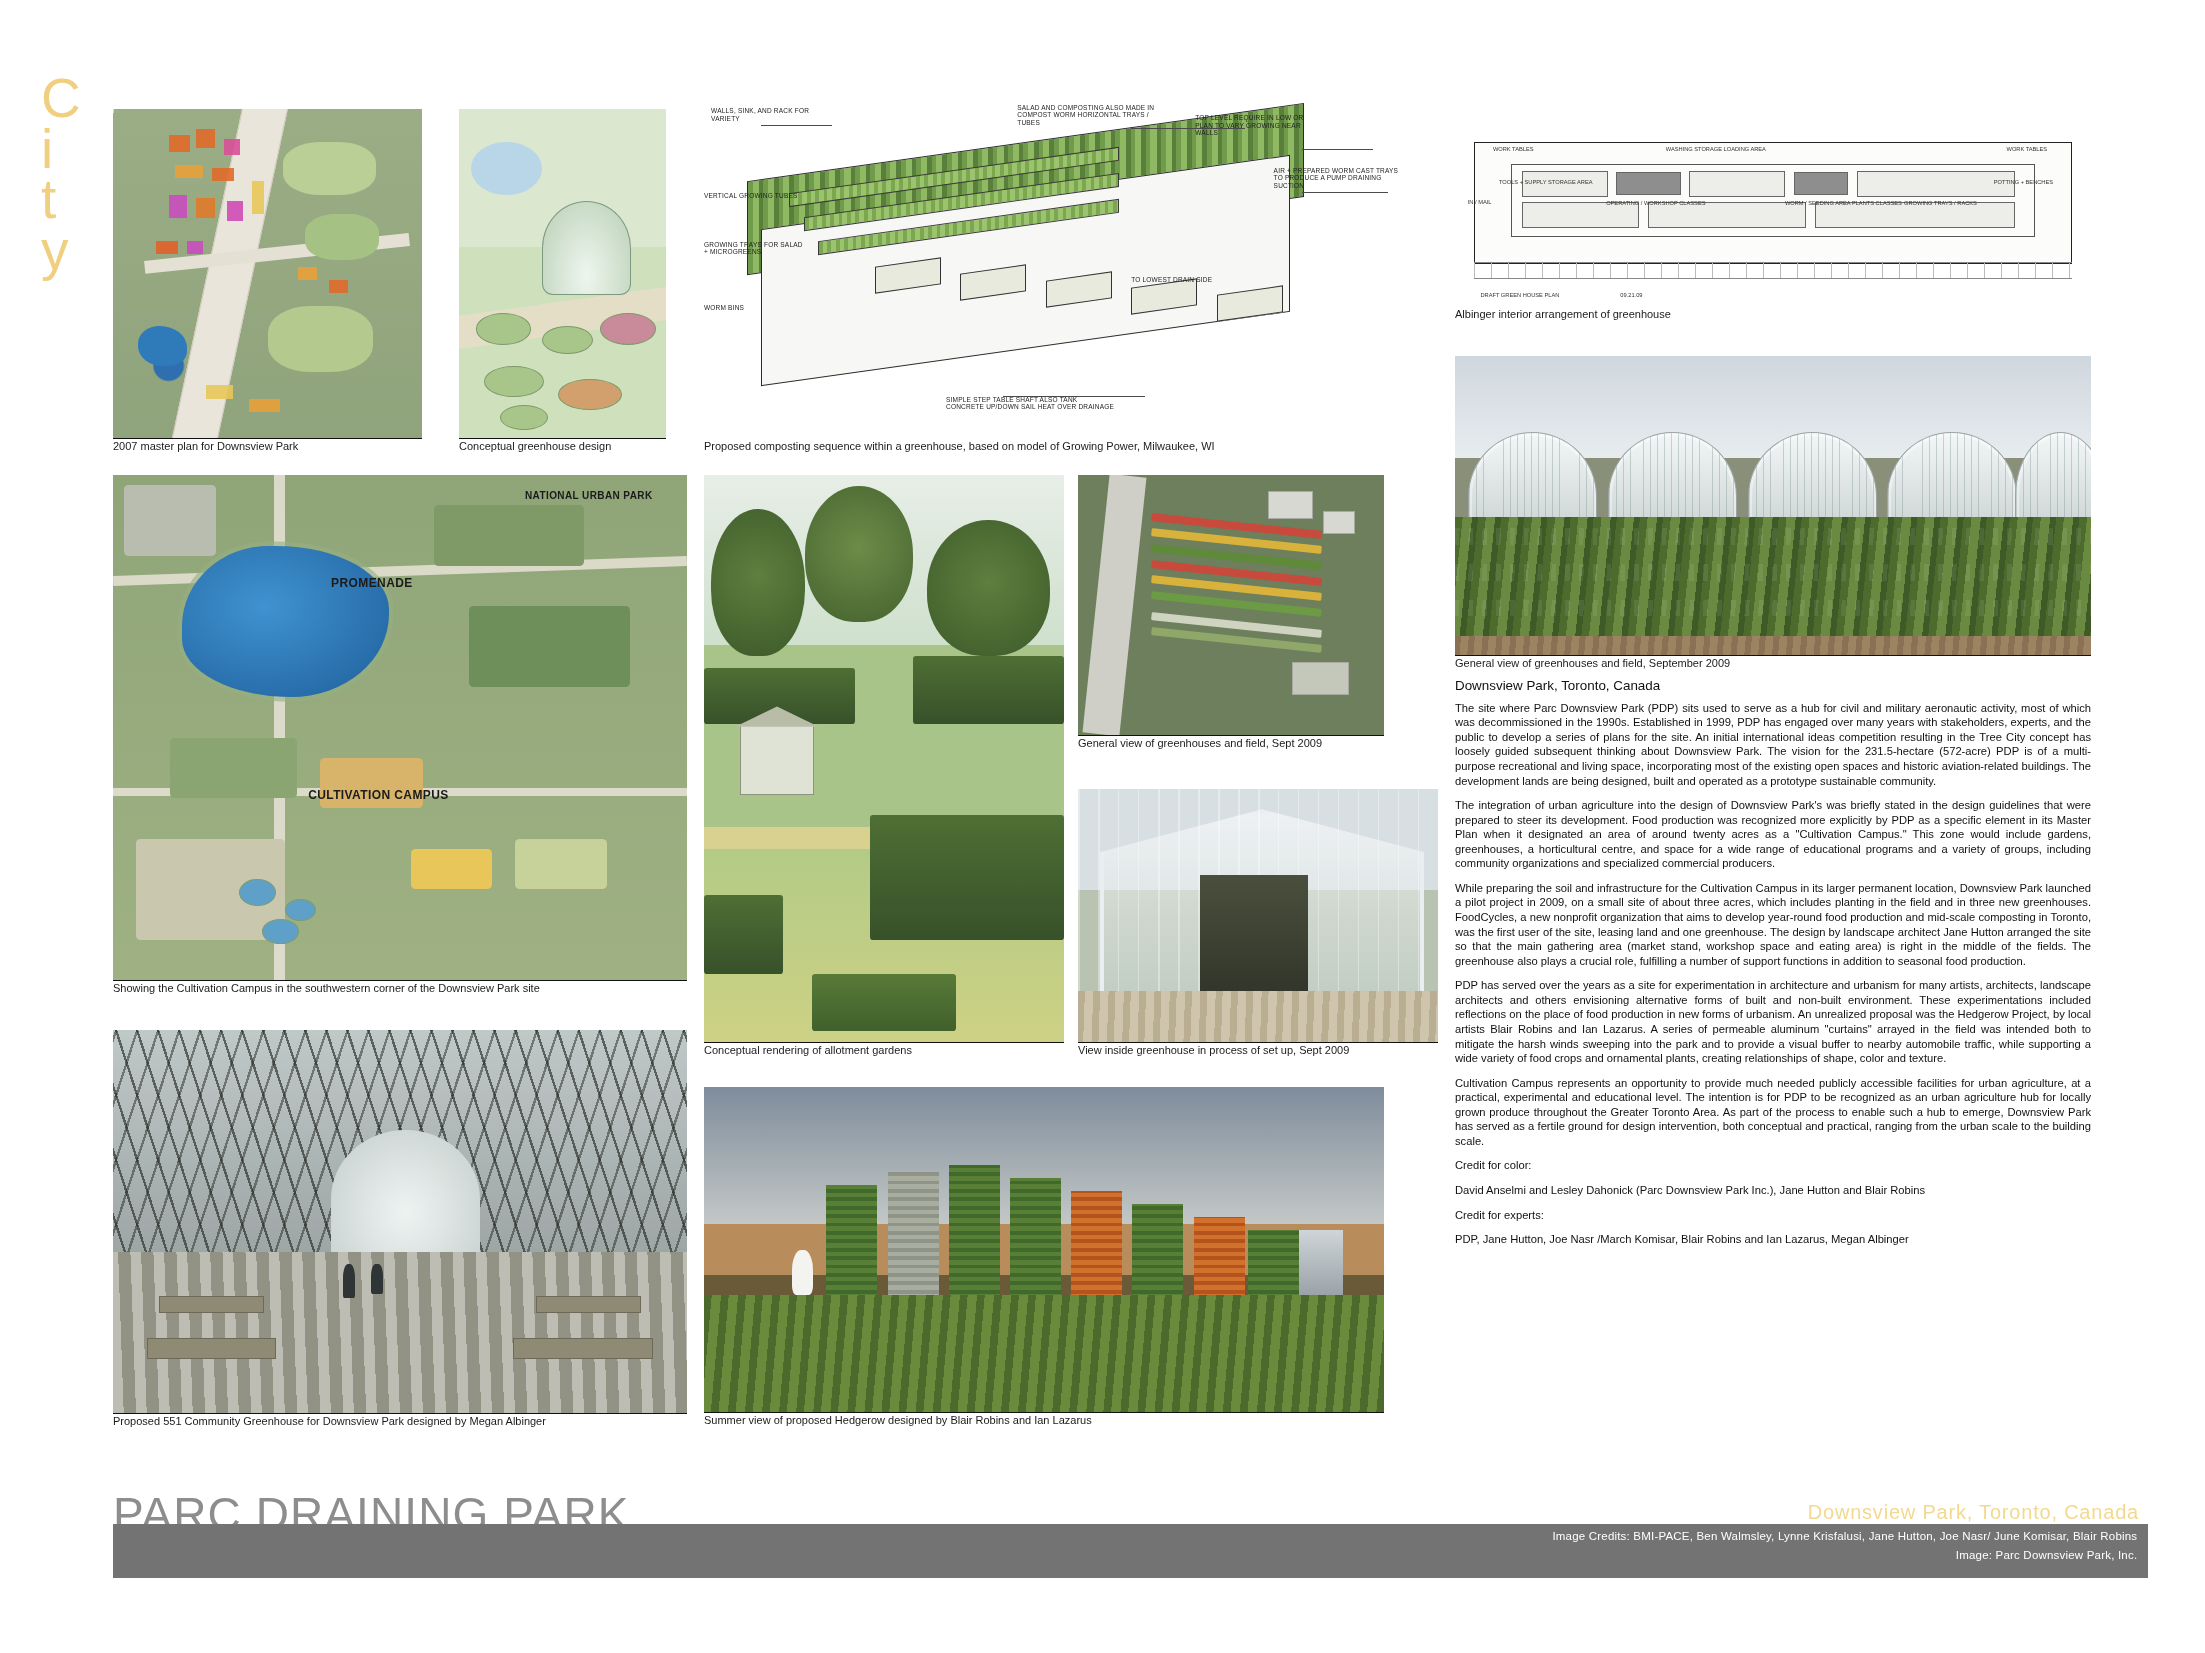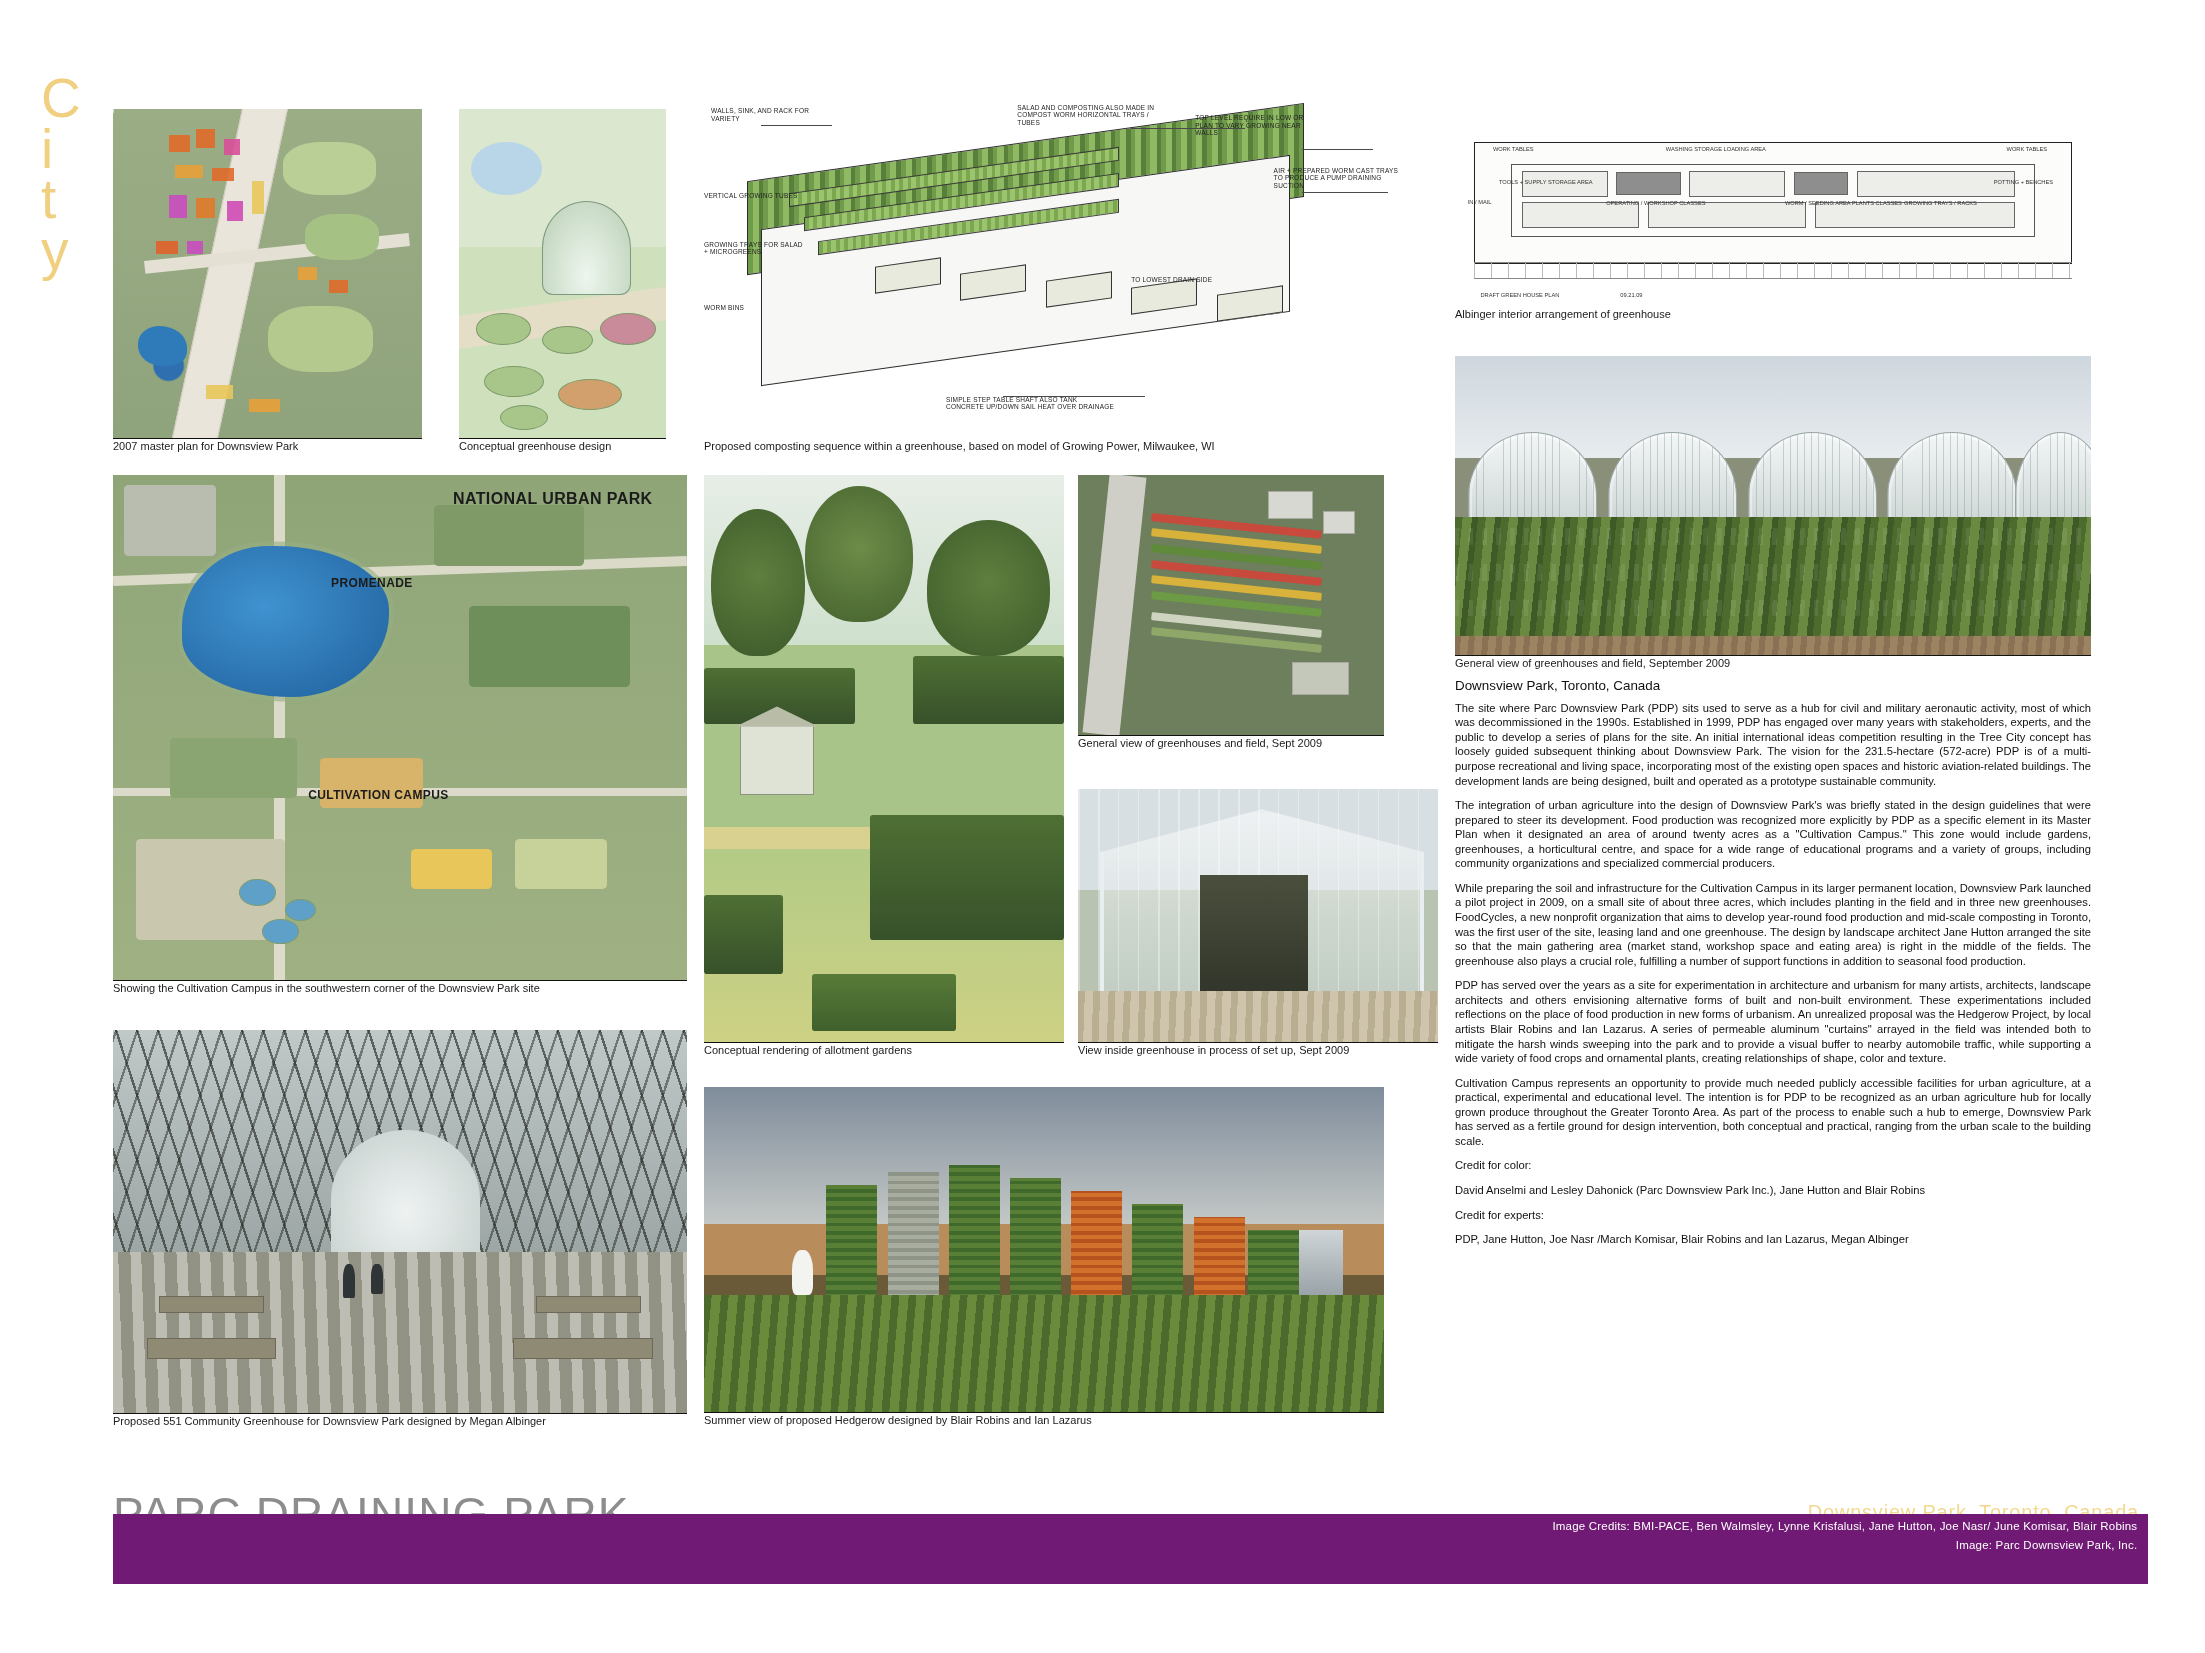--- a/index.html
+++ b/index.html
@@ -164,21 +164,21 @@
   .campus {
     background:linear-gradient(#8fa578,#9fb183);
   }
   .campus-lake {
     position:absolute; left:12%; top:14%; width:36%; height:30%;
     background:radial-gradient(ellipse at 40% 40%, #3f93d0, #1f5f9c);
     border-radius:46% 60% 52% 58% / 58% 46% 60% 42%;
     box-shadow:0 0 0 4.6px rgba(150,175,130,.6);
   }
   .campus-label {
-    position:absolute; color:#1b1b1b; font-size:16px; letter-spacing:0.4px; font-weight:700;
+    position:absolute; color:#1b1b1b; font-size:10px; letter-spacing:0.4px; font-weight:700;
   }
   .campus-label.small { font-size:12px; font-weight:700; }
   .campus-road {
     position:absolute; background:#e7e3d6; opacity:.85;
   }
   .campus-patch { position:absolute; border-radius:4.6px; }
   .campus-pond { position:absolute; background:#5fa0c8; border-radius:50%; border:1.5px solid #7d9c72; }
 
   
   .allot { background:linear-gradient(#c9d8c2 0 30%, #a8c489 30% 62%, #d9d18f 62% 100%); }
@@ -273,22 +273,22 @@
   
   .footer-title {
     position:absolute; left:113px; bottom:113px;
     font-size:46px; letter-spacing:1.1px; color:#8d8d8d; font-weight:400;
   }
   .footer-sub {
     position:absolute; right:66px; bottom:130px;
     font-size:20px; color:#f3d98f; letter-spacing:0.8px;
   }
   .footer-bar {
-    position:absolute; left:113px; right:57px; bottom:70px; height:70px;
-    background:#701a75;
+    position:absolute; left:113px; right:57px; bottom:76px; height:54px;
+    background:#737373;
   }
   .footer-bar .line {
     position:absolute; right:10.7px; font-size:11.5px; color:#ffffff; letter-spacing:0.2px;
   }
   .footer-bar .l1 { top:6.1px; }
   .footer-bar .l2 { top:24.5px; }
 </style>
 </head>
 <body>
 

